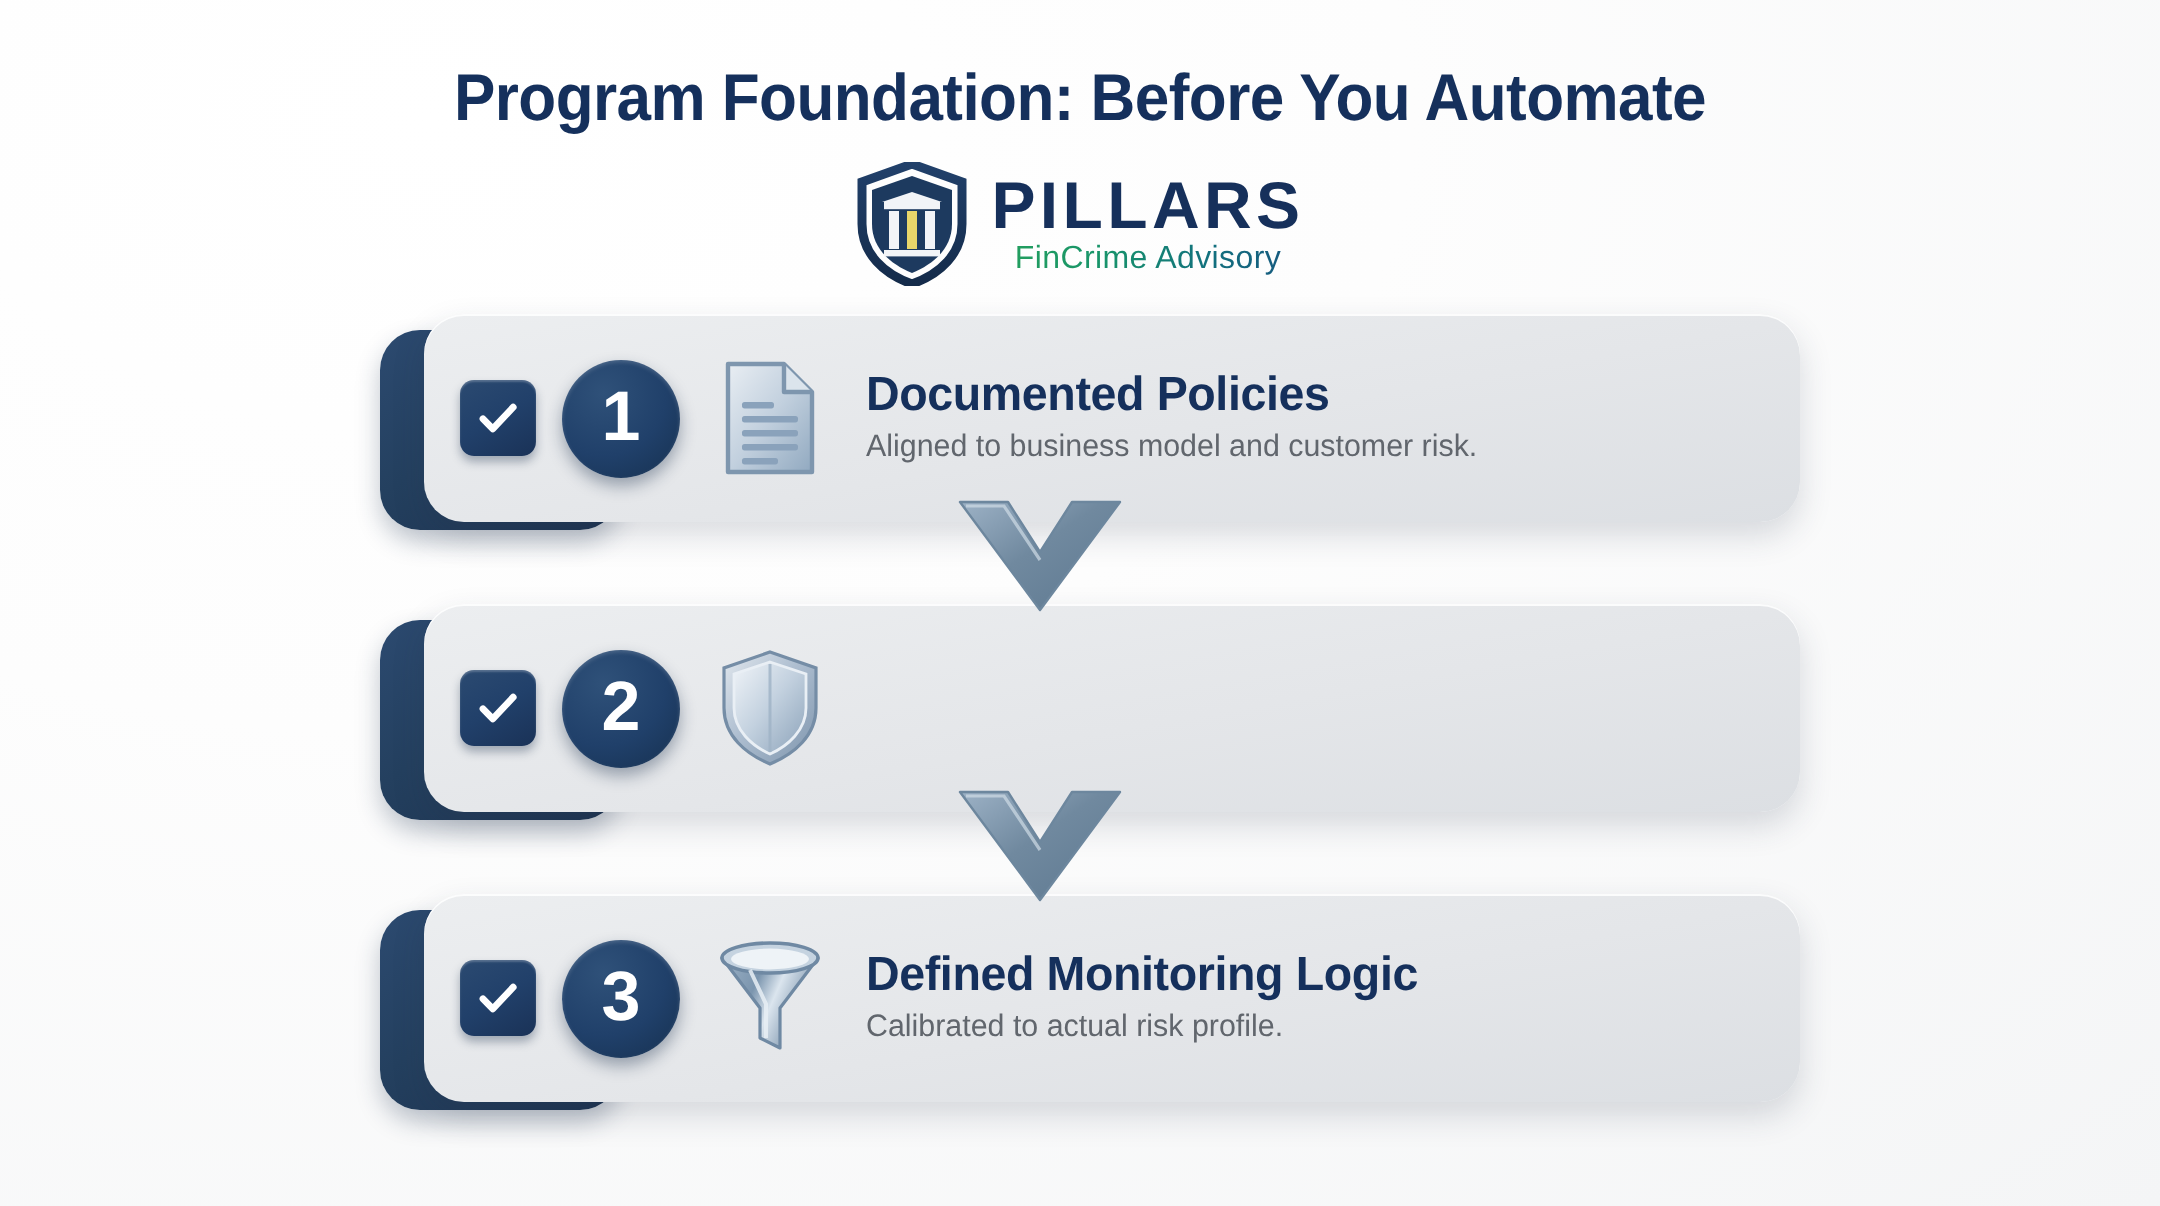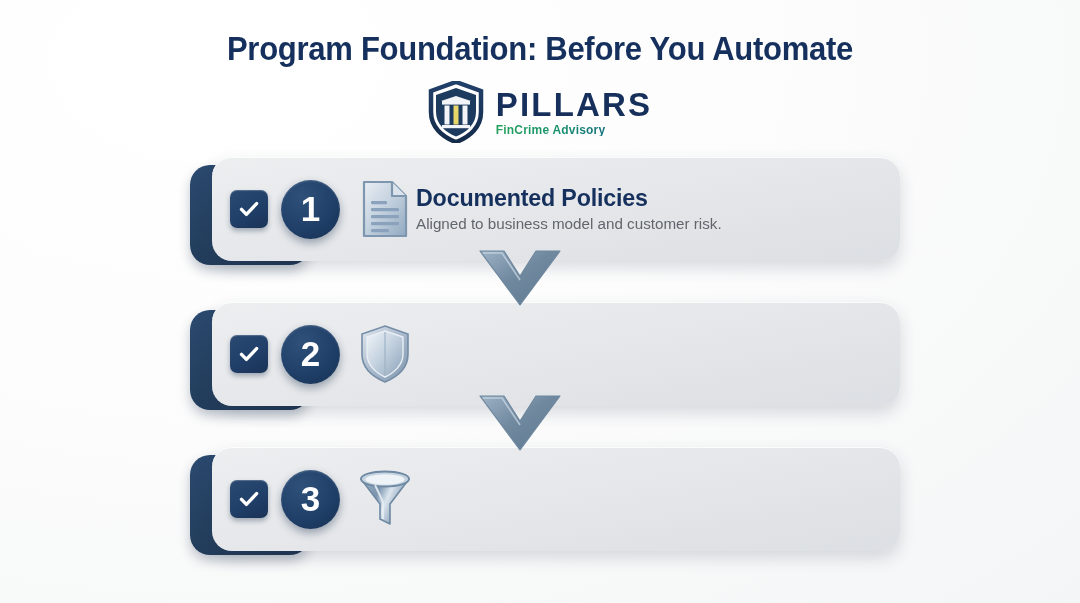--- a/index.html
+++ b/index.html
@@ -40,27 +40,28 @@
   .logo-shield { width: 56px; height: 62px; display: block; }
   .logo-text { display: flex; flex-direction: column; line-height: 1; }
   .logo-name {
     font-size: 33px;
     font-weight: bold;
     color: #16305b;
     letter-spacing: 2.2px;
   }
   .logo-tag {
     margin-top: 3px;
-    font-size: 12px;
-    font-weight: bold;
+    font-size: 16px;
+    font-weight: normal;
     letter-spacing: 0.2px;
     background: linear-gradient(90deg, #25a05c 0%, #18946a 35%, #12707e 70%, #17557f 100%);
     -webkit-background-clip: text;
     background-clip: text;
     color: transparent;
+    text-align: center;
   }
 
   
   .steps {
     position: relative;
     margin: 14px auto 0;
     width: 720px;
   }
 
   .step {
@@ -132,20 +133,21 @@
   .topic-icon {
     flex: 0 0 62px;
     width: 62px;
     margin-left: 14px;
     display: flex; align-items: center; justify-content: center;
   }
   .topic-icon svg { display: block; }
 
   
   .text-block {
+    margin-left: 17px;
     padding-right: 14px;
     min-width: 0;
   }
   .step-title {
     font-size: 24px;
     font-weight: bold;
     color: #15305c;
     letter-spacing: -0.2px;
     line-height: 1.12;
     font-family: "Liberation Sans Narrow", "Liberation Sans", sans-serif;
@@ -314,20 +316,24 @@
               <stop offset="100%" stop-color="#6f89a3"></stop>
             </linearGradient>
           </defs>
           <path d="M4 10 H52 L33 35 V55 L23 50 V35 Z" fill="url(#funG)" stroke="#6f89a3" stroke-width="1.6" stroke-linejoin="round"></path>
           <ellipse cx="28" cy="10" rx="24" ry="7.5" fill="#c5d3e0" stroke="#6f89a3" stroke-width="1.8"></ellipse>
           <ellipse cx="28" cy="10.5" rx="19.5" ry="5.2" fill="#eef3f7"></ellipse>
           <path d="M18 16 L26 33 V50" stroke="#e7eef4" stroke-width="2" fill="none" opacity="0.85"></path>
         </svg>
       </div>
 
+      <div class="text-block">
+        <div class="step-title">Defined Monitoring Logic</div>
+        <div class="step-sub">Calibrated to actual risk profile.</div>
+      </div>
     </div>
   </div>
 
   <div class="chevron chev-1">
     <svg viewBox="0 0 84 58">
       <defs>
         <linearGradient id="chG1" x1="0" y1="0" x2="1" y2="1">
           <stop offset="0%" stop-color="#9db2c6"></stop>
           <stop offset="45%" stop-color="#70899f"></stop>
           <stop offset="100%" stop-color="#5d7890"></stop>

